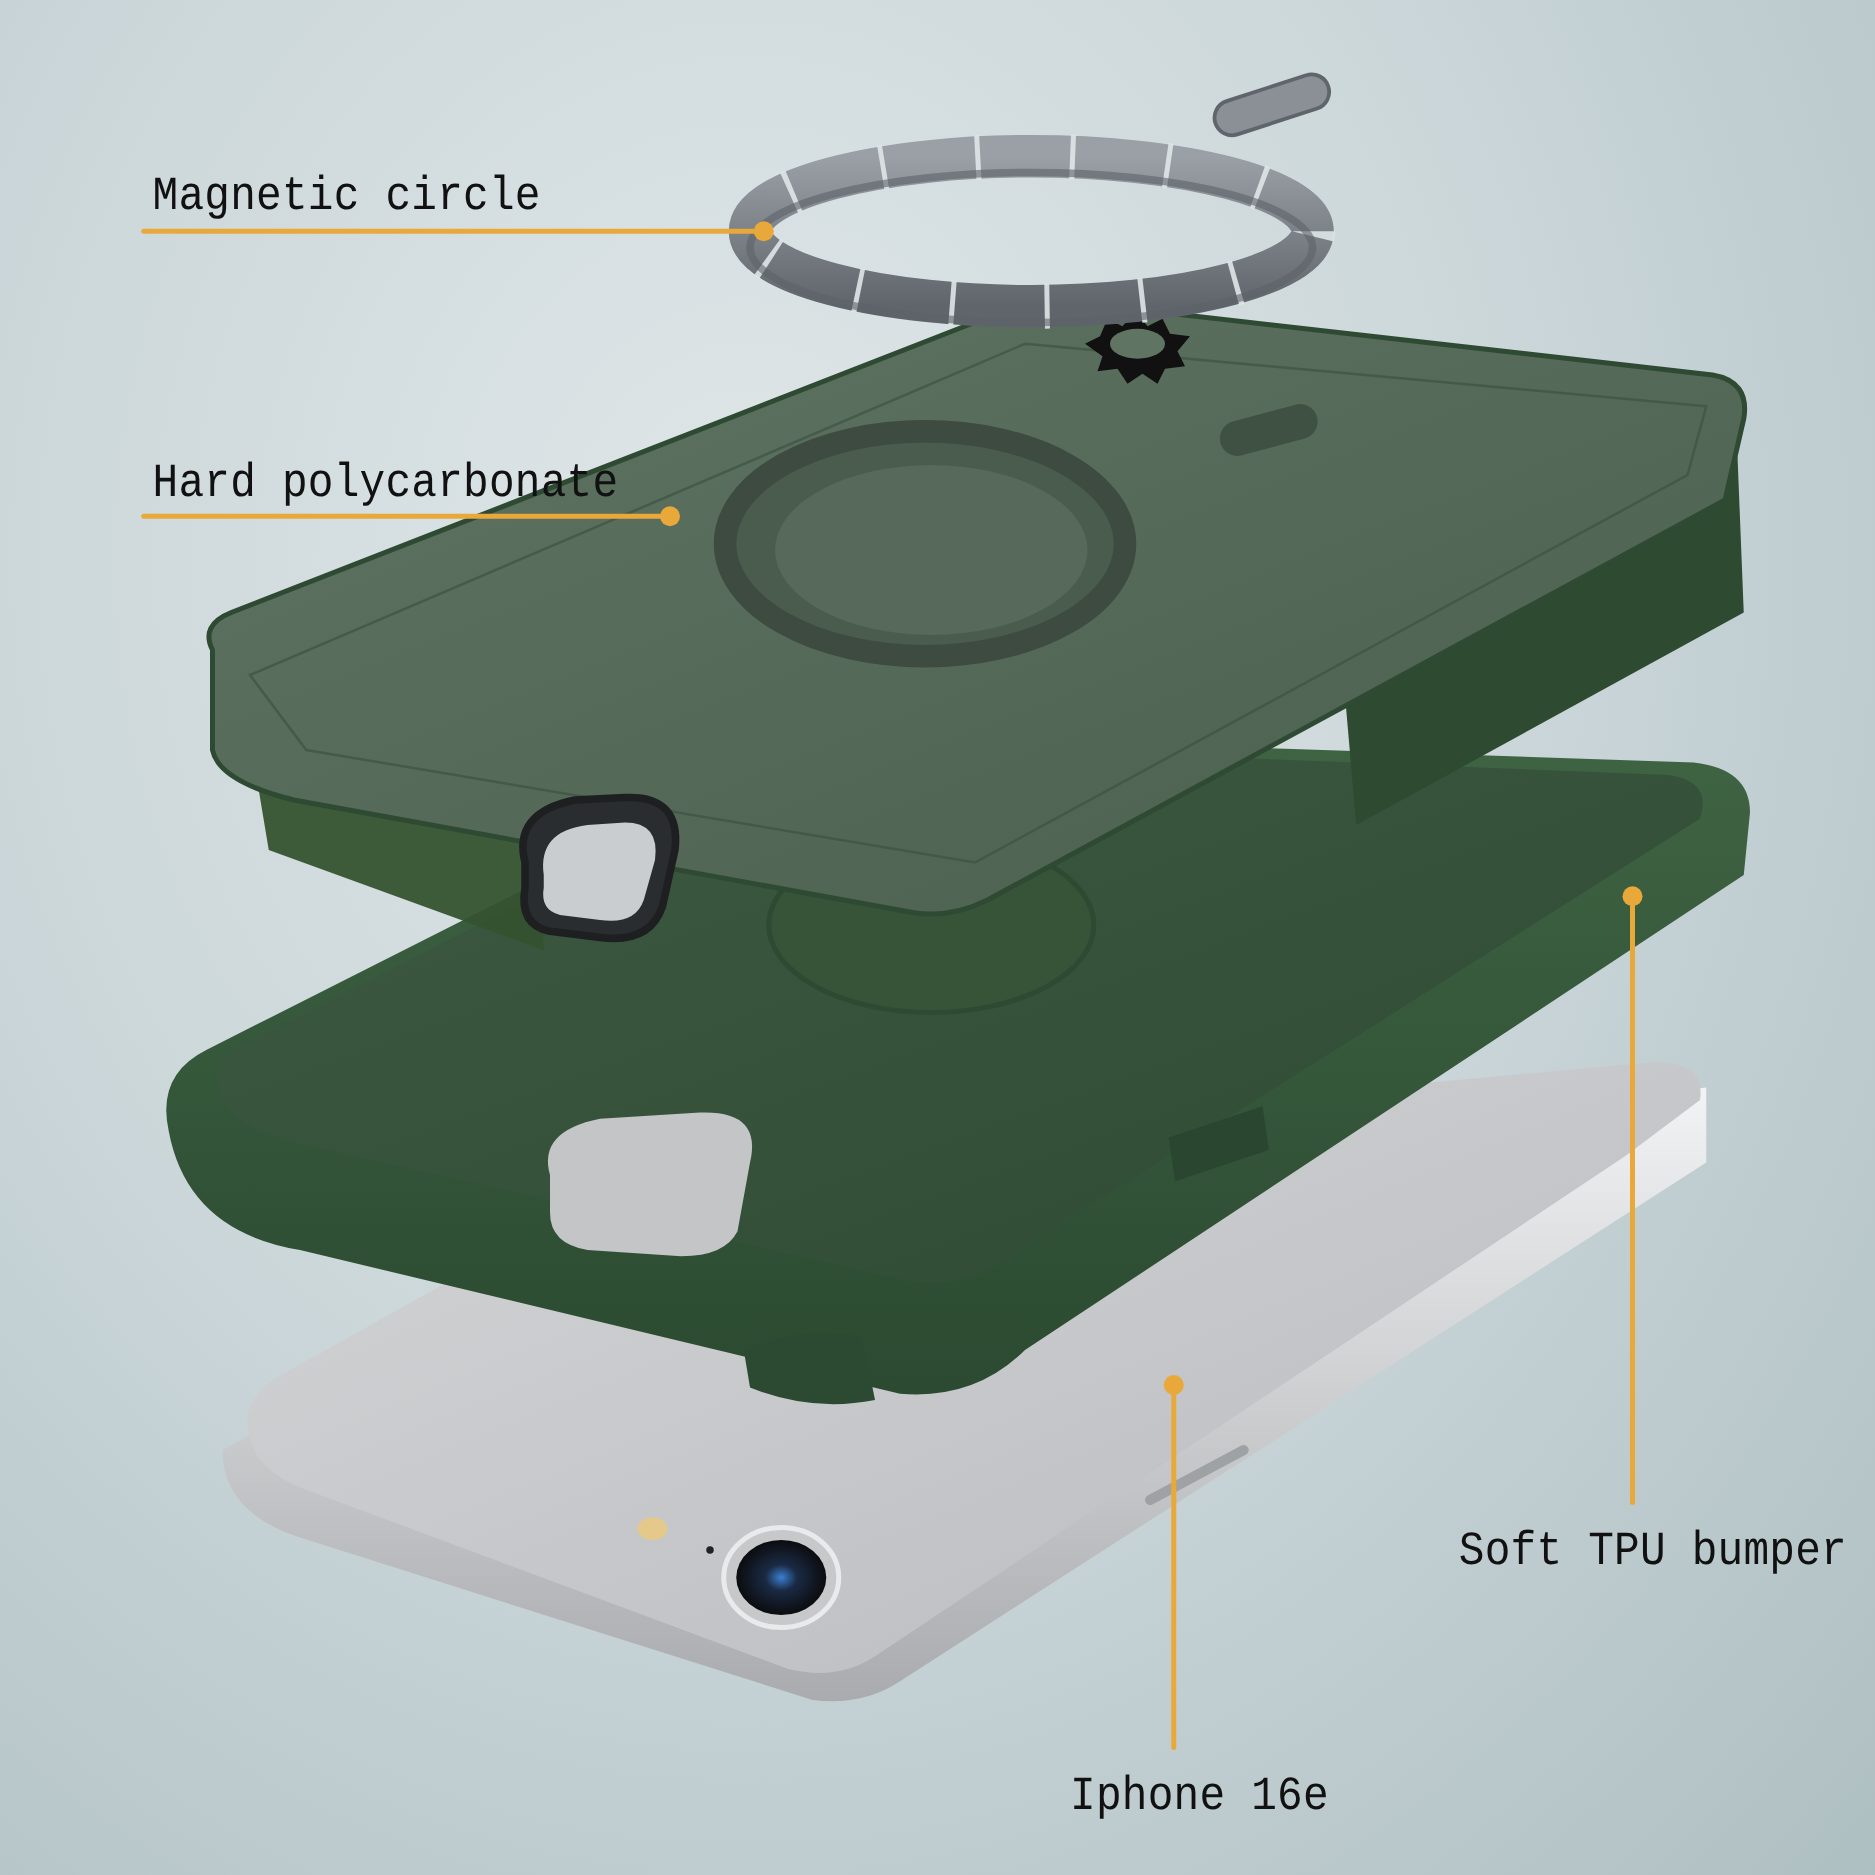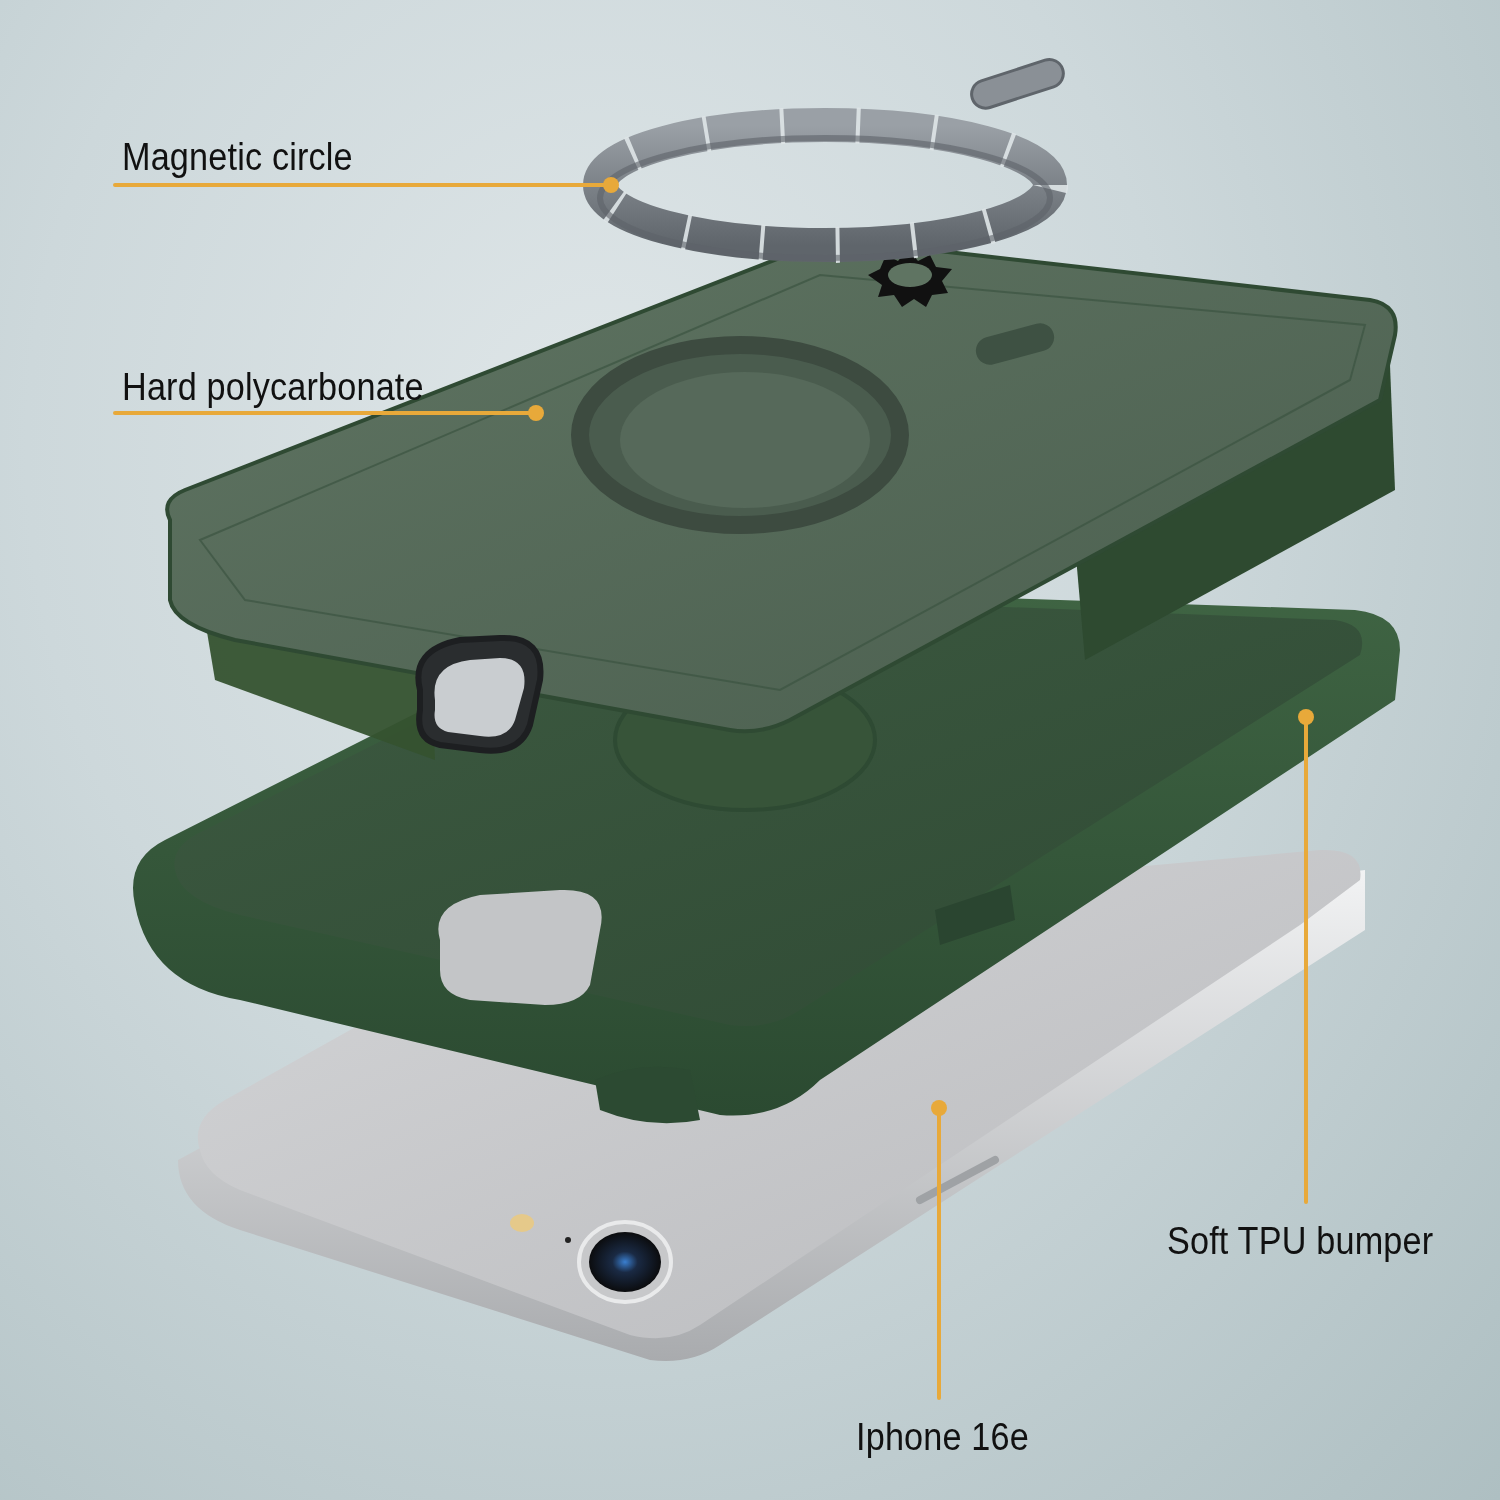--- a/index.html
+++ b/index.html
@@ -3,20 +3,21 @@
   <meta charset="utf-8">
   <style>
     html, body { margin: 0; padding: 0; }
     body {
       width: 1500px; height: 1500px; overflow: hidden;
       font-family: "Liberation Sans", sans-serif;
     }
     .stage {
       position: relative; width: 1500px; height: 1500px;
       background: radial-gradient(ellipse at 40% 30%, #dfe6e8 0%, #cdd8db 45%, #aebfc2 100%);
+      font-family: Liberation Mono, monospace;
     }
     .stage svg.scene { position: absolute; left: 0; top: 0; width: 1500px; height: 1500px; }
     .callout-label {
       position: absolute;
       font-size: 38px;
       color: #111;
       letter-spacing: 0.2px;
       white-space: nowrap;
       transform: scaleX(0.9);
       transform-origin: left center;

